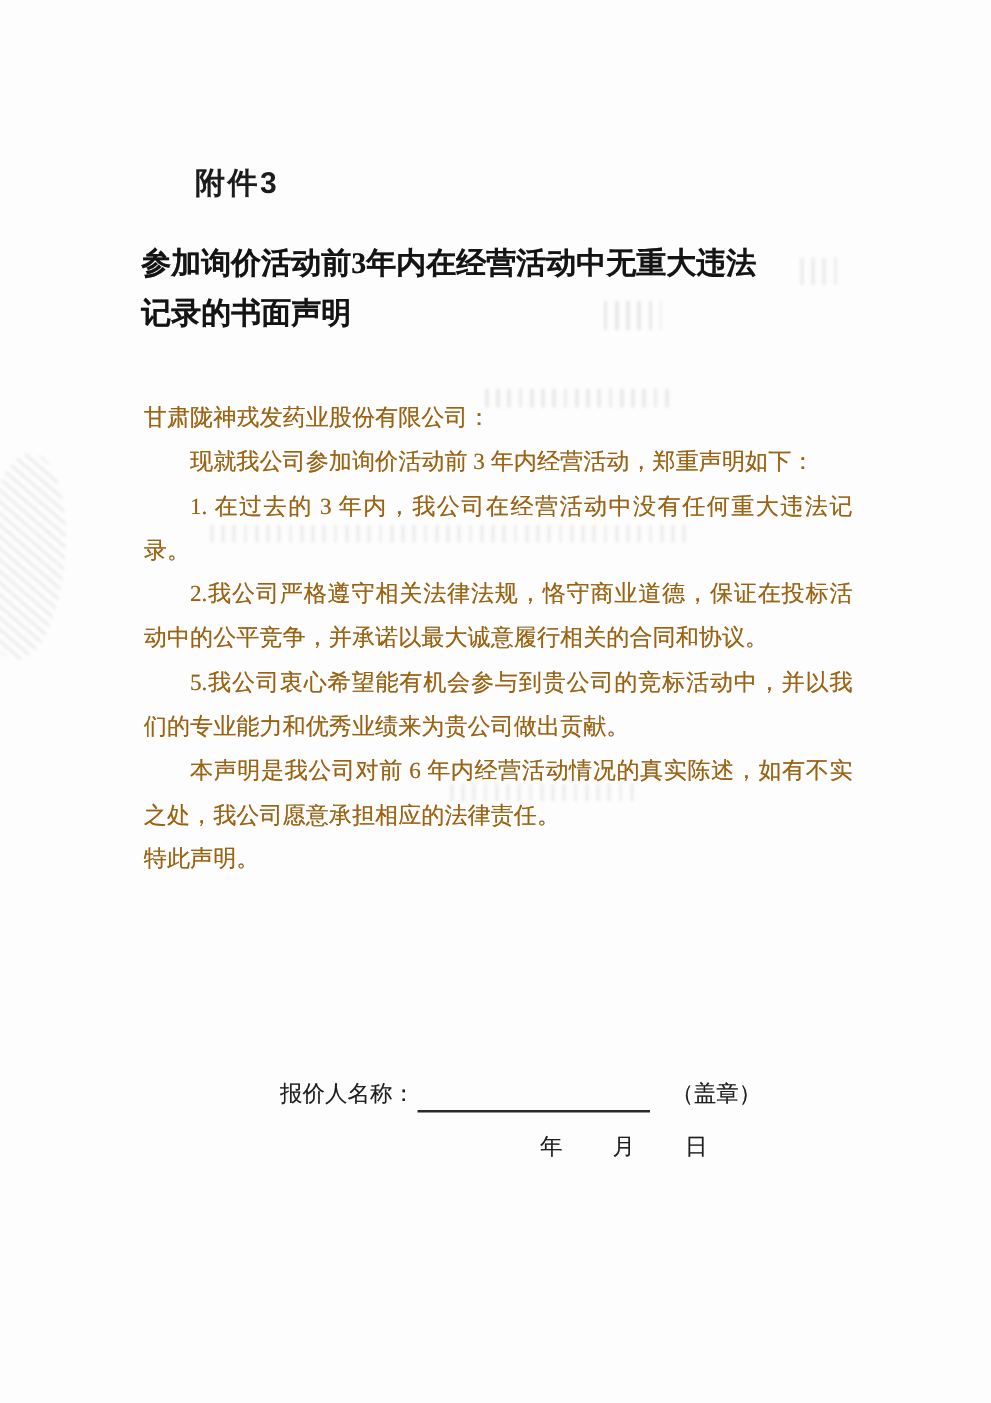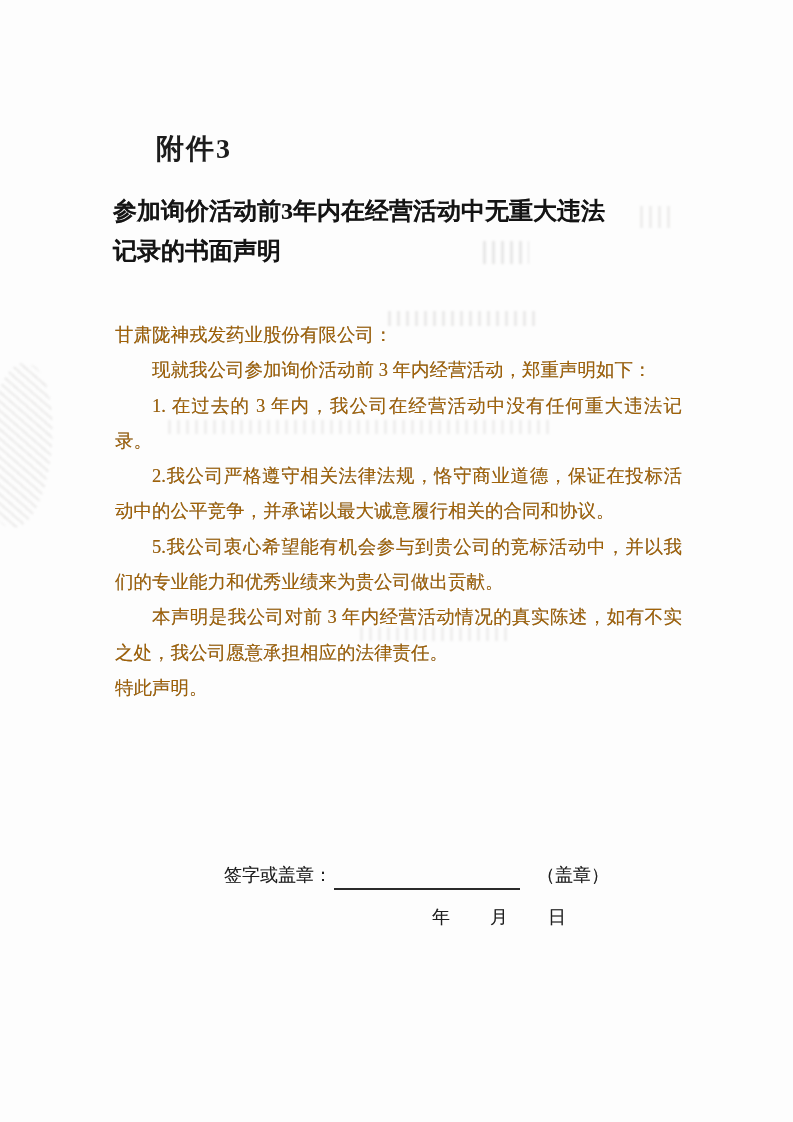--- a/index.html
+++ b/index.html
@@ -11,22 +11,22 @@
     overflow:hidden;
   }
   .page{
     position:relative;
     width:793px;height:1122px;
     background:#fdfdfd;
   }
   
   .attachment{
     position:absolute;left:156px;top:130px;
-    font-family:Liberation Serif, serif;
-    font-weight:700;font-size:28px;letter-spacing:2px;
+    font-family:Liberation Sans, sans-serif;
+    font-weight:700;font-size:24px;letter-spacing:2px;
     color:#1c1c1c;
   }
   
   .title{
     position:absolute;left:113px;top:191px;width:567px;
     text-align:left;
     font-weight:700;font-size:24px;line-height:40px;
     color:#141414;
     text-shadow:0 0 .5px rgba(20,20,20,.55);
   }
@@ -98,26 +98,26 @@
     <div>参加询价活动前3年内在经营活动中无重大违法</div>
     <div>记录的书面声明</div>
   </div>
 
   <div class="bodytext">
     <p>甘肃陇神戎发药业股份有限公司：</p>
     <p class="indent">现就我公司参加询价活动前 3 年内经营活动，郑重声明如下：</p>
     <p class="indent">1. 在过去的 3 年内，我公司在经营活动中没有任何重大违法记录。</p>
     <p class="indent">2.我公司严格遵守相关法律法规，恪守商业道德，保证在投标活动中的公平竞争，并承诺以最大诚意履行相关的合同和协议。</p>
     <p class="indent">5.我公司衷心希望能有机会参与到贵公司的竞标活动中，并以我们的专业能力和优秀业绩来为贵公司做出贡献。</p>
-    <p class="indent">本声明是我公司对前 3 年内经营活动情况的真实陈述，如有不实之处，我公司愿意承担相应的法律责任。</p>
+    <p class="indent">本声明是我公司对前 6 年内经营活动情况的真实陈述，如有不实之处，我公司愿意承担相应的法律责任。</p>
     <p>特此声明。</p>
   </div>
 
   <div class="sig">
     <div class="sig-row">
-      <span>签字或盖章：</span><span class="uline uline-bidder"></span><span>（盖章）</span>
+      <span>报价人名称：</span><span class="uline uline-bidder"></span><span>（盖章）</span>
     </div>
     <div class="date-row">
       <span class="date-gap">年</span><span class="date-gap">月</span><span>日</span>
     </div>
   </div>
 
 </div>
 
 </body></html>

